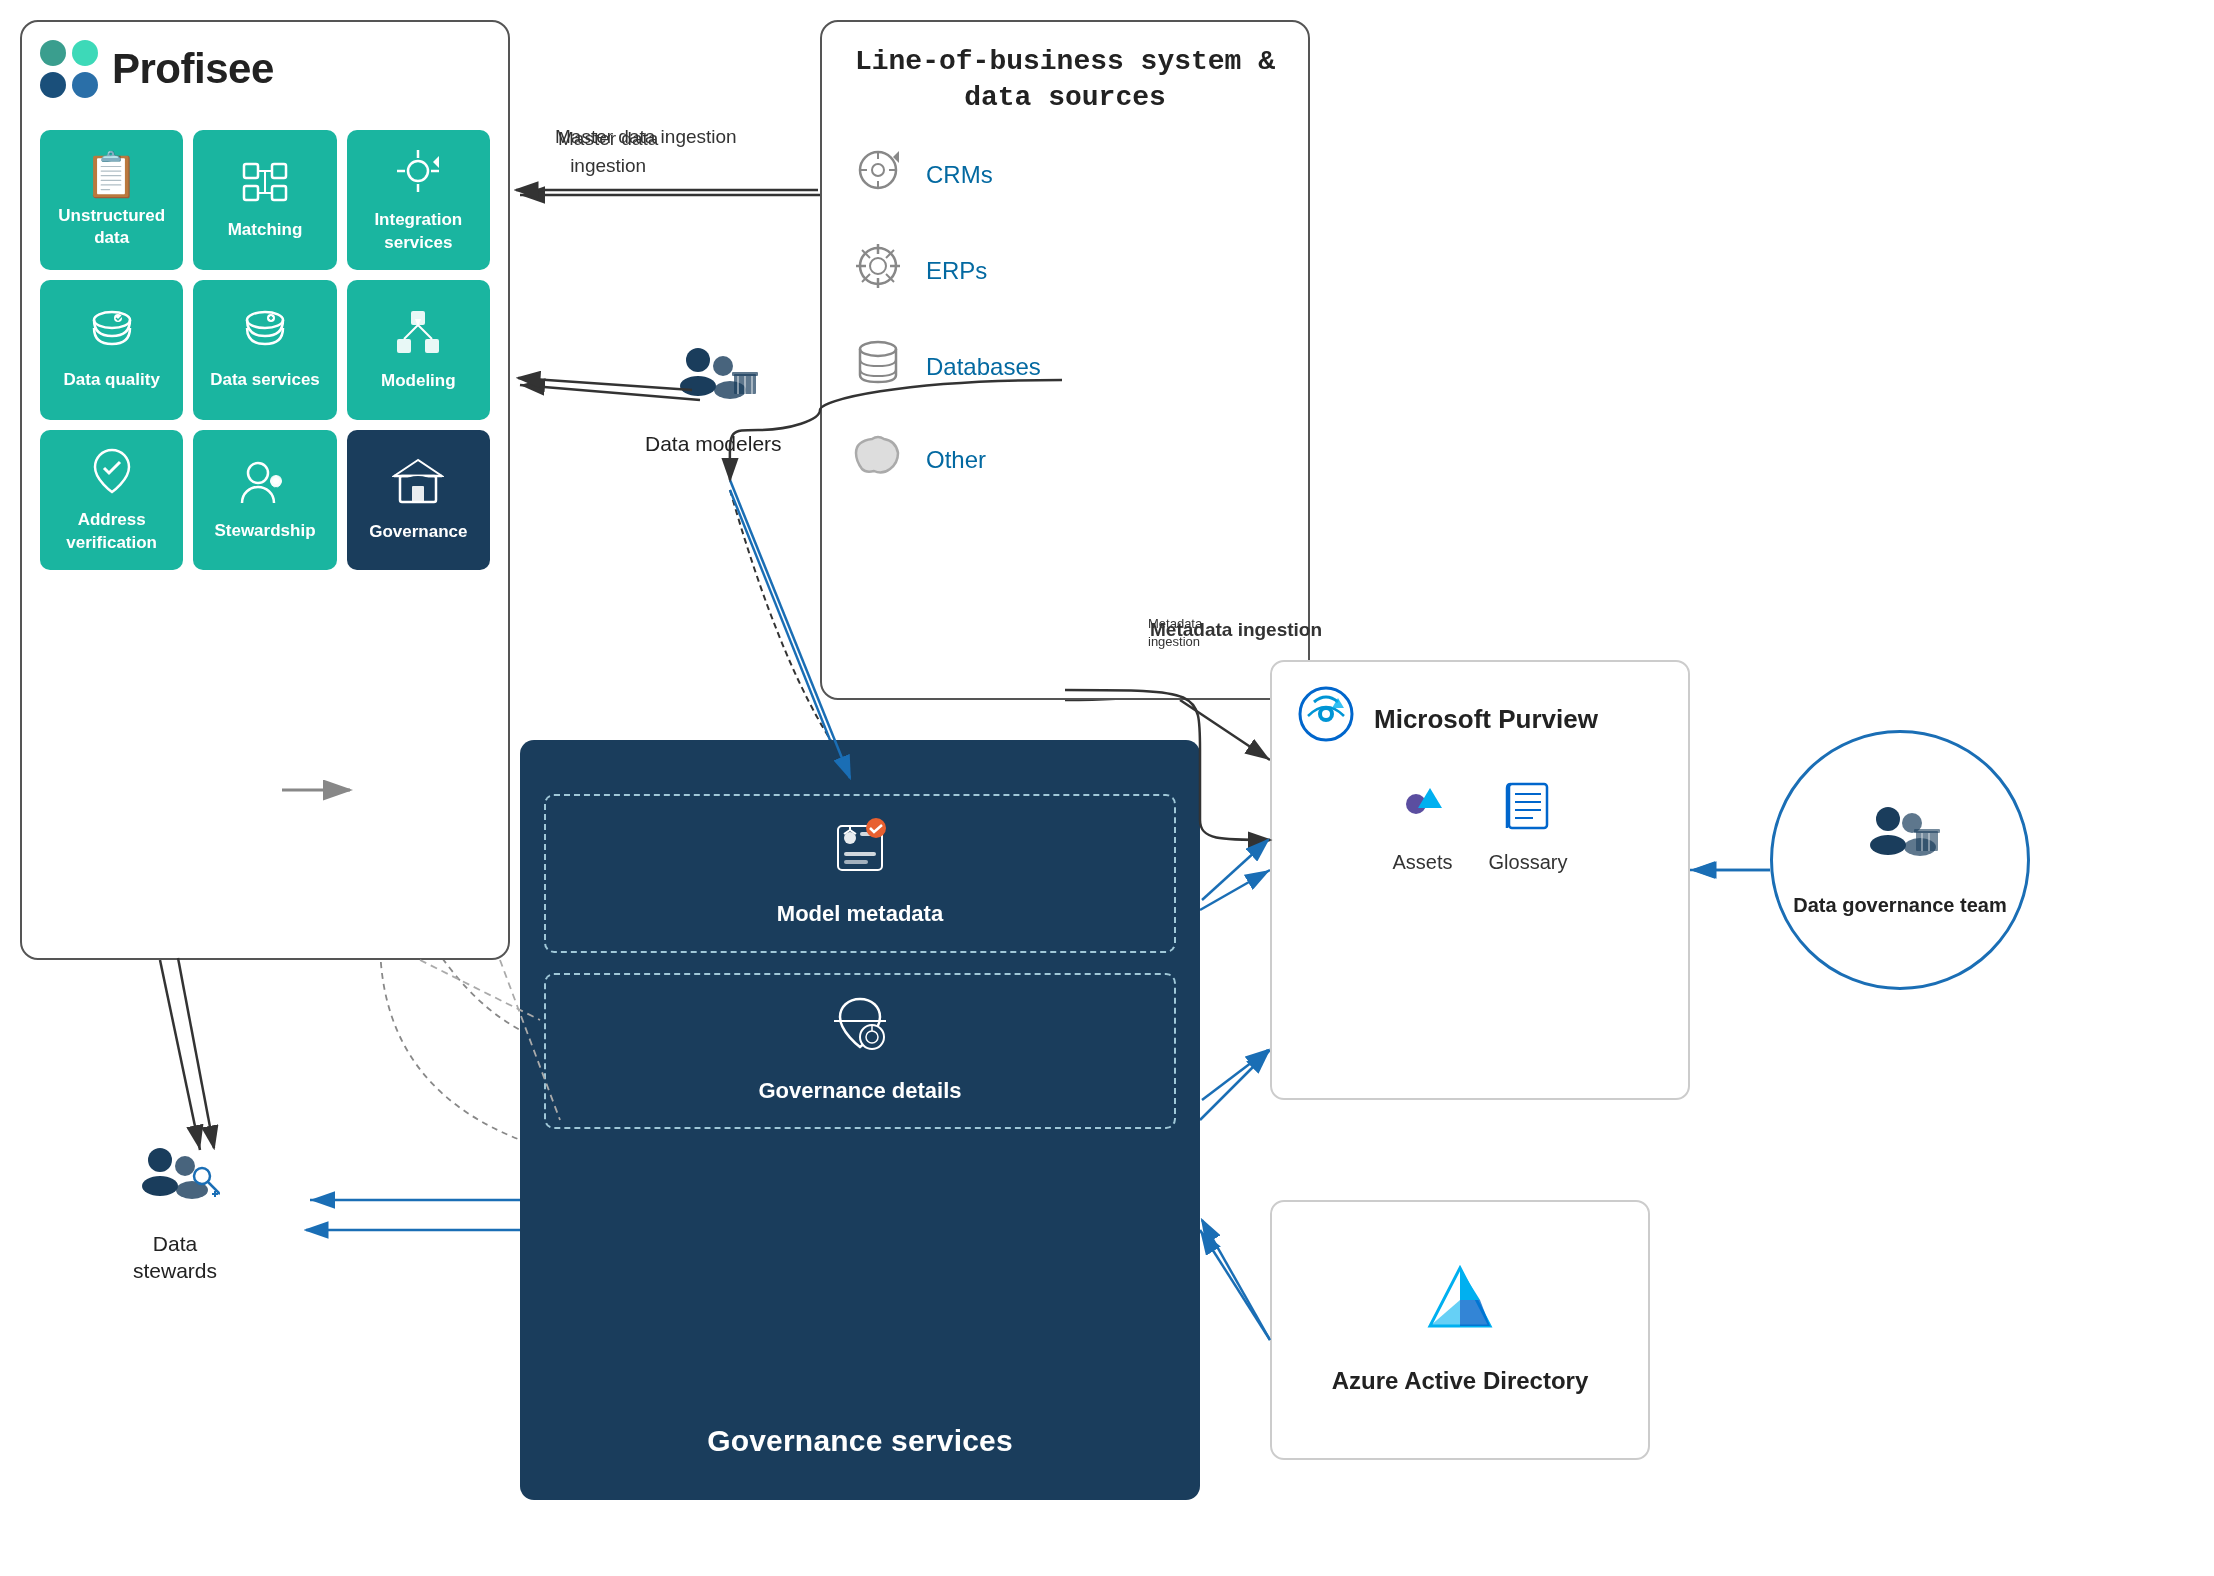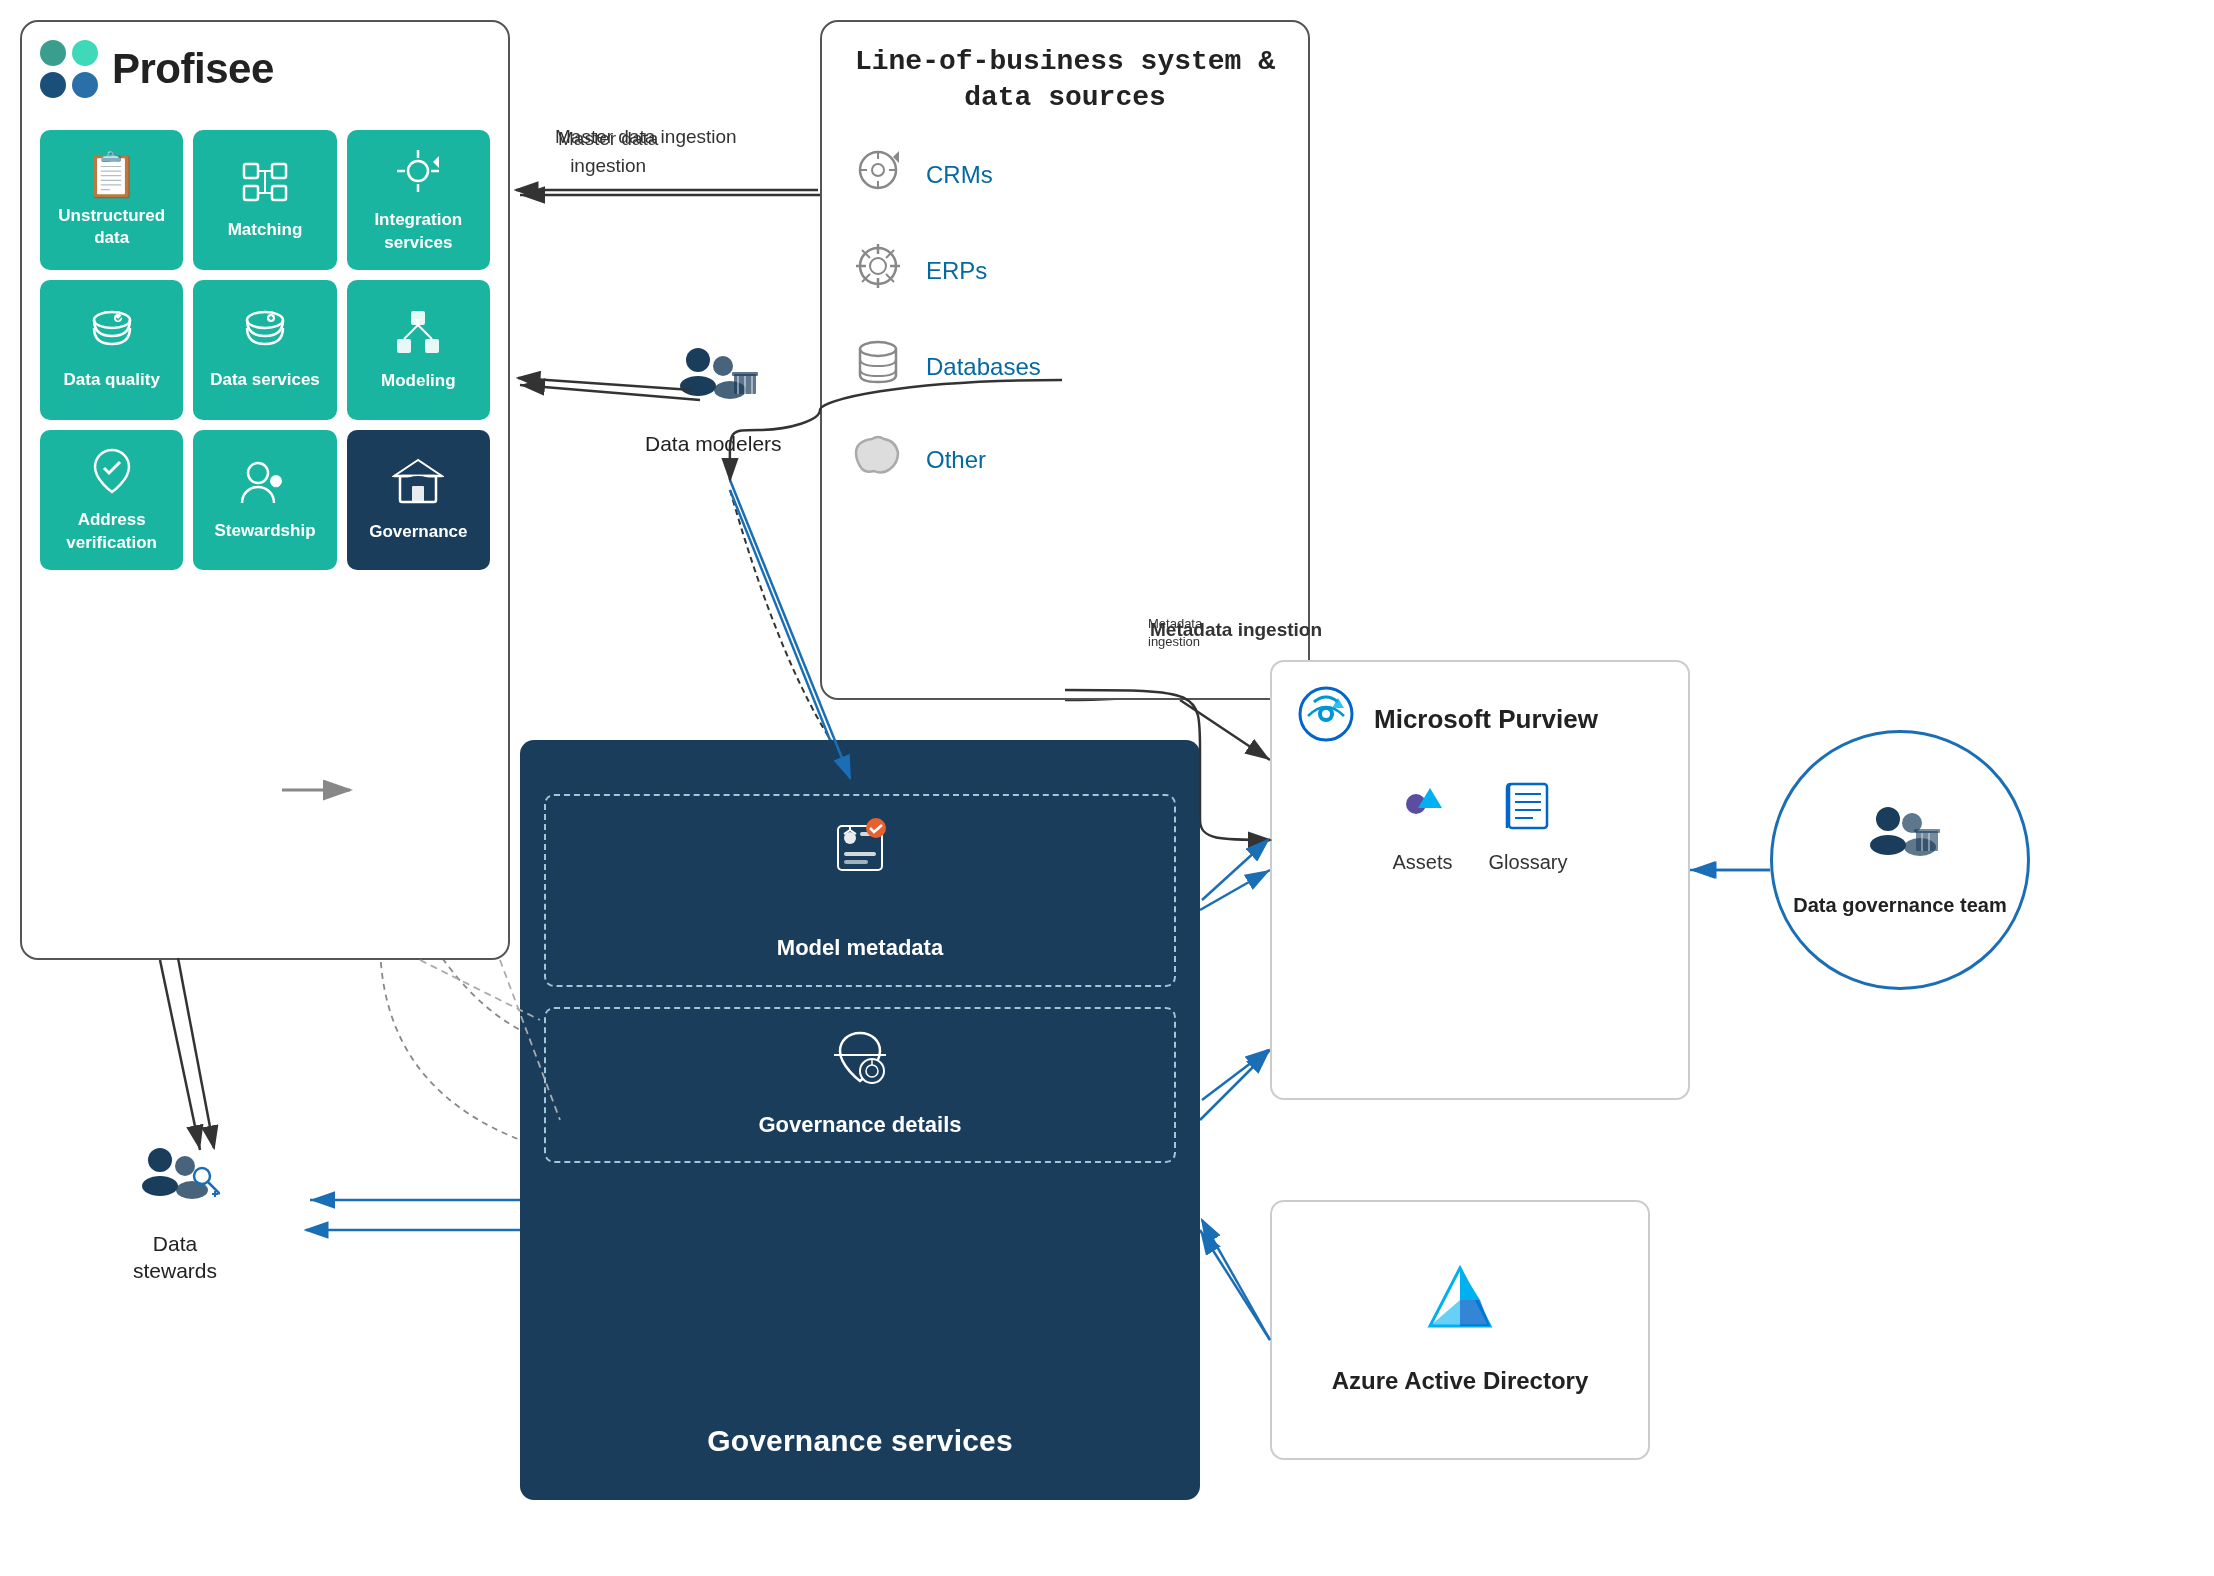--- a/index.html
+++ b/index.html
@@ -577,21 +577,21 @@
       <line x1="78" y1="42" x2="90" y2="54" stroke="#1a6eb5" stroke-width="2.5"></line>
       <line x1="85" y1="51" x2="85" y2="57" stroke="#1a6eb5" stroke-width="2"></line>
       <line x1="88" y1="54" x2="82" y2="54" stroke="#1a6eb5" stroke-width="2"></line>
     </svg>
   </div>
   <div style="font-size:21px;color:#222;font-weight:500;margin-top:6px;line-height:1.3;">Data<br>stewards</div>
 </div>
 
 <div class="gov-services-box">
 
-  <div class="gov-inner-box" style="margin-top:30px;gap:34px;">
+  <div class="gov-inner-box" style="margin-top:30px;">
     <div class="gov-inner-icon">
       <svg width="60" height="60" viewBox="0 0 60 60" fill="none">
         <rect x="8" y="8" width="44" height="44" rx="4" fill="none" stroke="white" stroke-width="2"></rect>
         <circle cx="20" cy="20" r="6" fill="white" opacity="0.9"></circle>
         <path d="M14 16 L20 12 L26 16" stroke="white" stroke-width="2" fill="none"></path>
         <line x1="20" y1="12" x2="20" y2="8" stroke="white" stroke-width="2"></line>
         <rect x="30" y="14" width="16" height="4" rx="2" fill="white" opacity="0.8"></rect>
         <rect x="14" y="34" width="32" height="4" rx="2" fill="white" opacity="0.8"></rect>
         <rect x="14" y="42" width="24" height="4" rx="2" fill="white" opacity="0.6"></rect>
         <circle cx="46" cy="10" r="10" fill="#e86030"></circle>

